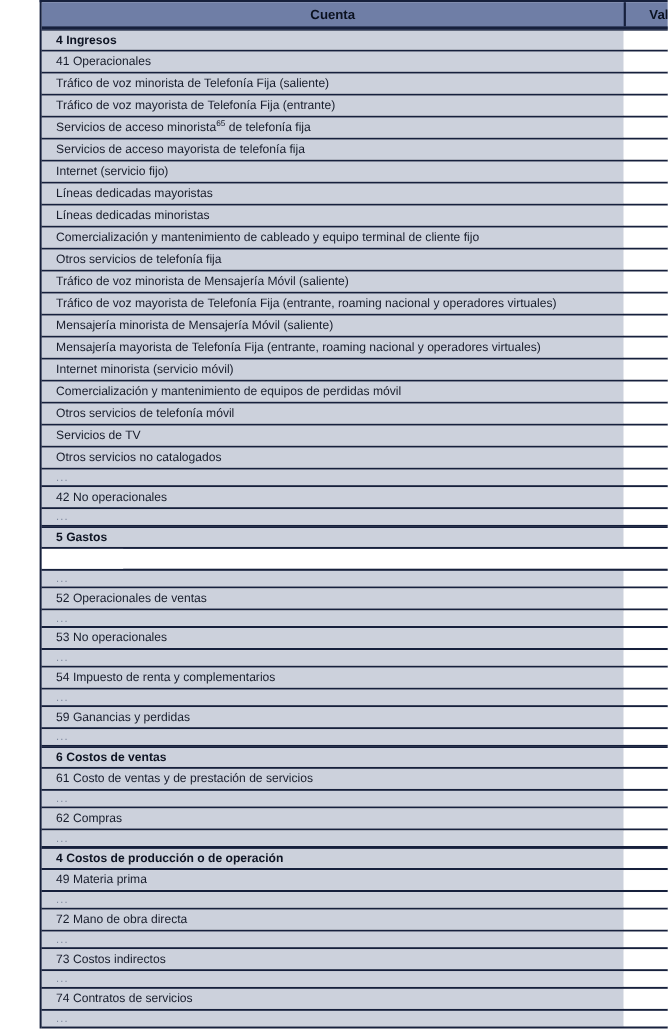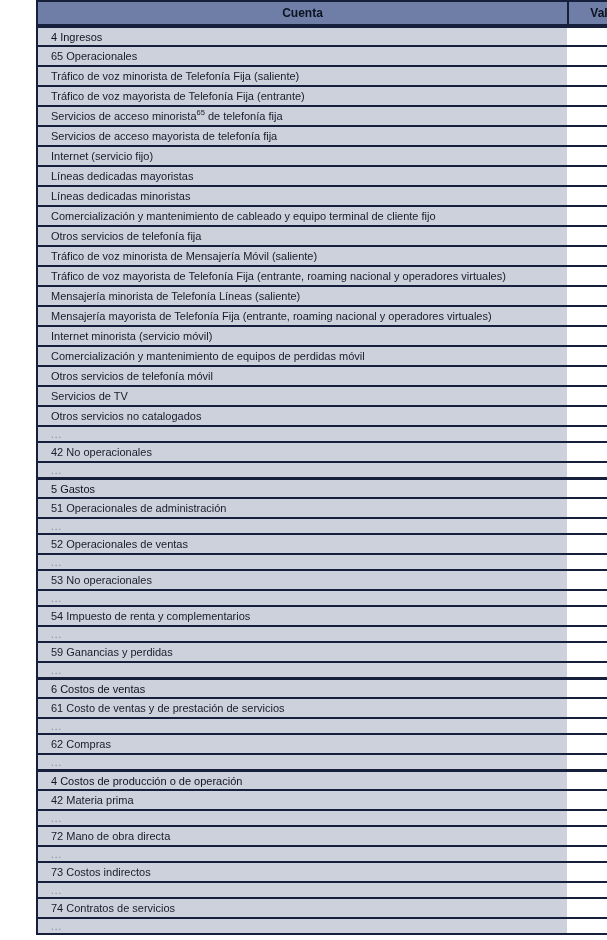--- a/index.html
+++ b/index.html
@@ -40,21 +40,21 @@
   .row.section{border-top:1px solid var(--border,#16203c);}
   .cuenta{
     flex:1;
     background:var(--row-bg,#ccd1dc);
     display:flex;align-items:center;
     padding-left:13px;
     font-size:11px;color:#171c2b;
     white-space:nowrap;overflow:hidden;
   }
   .row.detail .cuenta{}
-  .row.section .cuenta{font-weight:400;color:#0d1322;align-items:center;}
+  .row.section .cuenta{font-weight:700;color:#0d1322;align-items:center;}
   .row.dots .cuenta{font-size:10px;color:#7e889d;letter-spacing:1px;}
   .valor{
     width:74px;
     background:var(--valor-bg,#ffffff);
   }
   sup.fnref{font-size:7.5px;line-height:0;vertical-align:super;}
 </style>
 </head>
 <body>
 
@@ -66,21 +66,21 @@
     </div>
     <div>
         <div class="row section">
           <div class="cuenta">
             <span>4 Ingresos</span>
           </div>
           <div class="valor"></div>
         </div>
         <div class="row sub">
           <div class="cuenta">
-            <span>65 Operacionales</span>
+            <span>41 Operacionales</span>
           </div>
           <div class="valor"></div>
         </div>
         <div class="row detail">
           <div class="cuenta">
             <span>Tráfico de voz minorista de Telefonía Fija (saliente)</span>
           </div>
           <div class="valor"></div>
         </div>
         <div class="row detail">
@@ -138,21 +138,21 @@
           <div class="valor"></div>
         </div>
         <div class="row detail">
           <div class="cuenta">
             <span>Tráfico de voz mayorista de Telefonía Fija (entrante,  roaming nacional  y operadores virtuales)</span>
           </div>
           <div class="valor"></div>
         </div>
         <div class="row detail">
           <div class="cuenta">
-            <span>Mensajería minorista de Telefonía Líneas (saliente)</span>
+            <span>Mensajería minorista de Mensajería Móvil (saliente)</span>
           </div>
           <div class="valor"></div>
         </div>
         <div class="row detail">
           <div class="cuenta">
             <span>Mensajería mayorista de Telefonía Fija (entrante,  roaming nacional y operadores virtuales)</span>
           </div>
           <div class="valor"></div>
         </div>
         <div class="row detail">
@@ -203,23 +203,20 @@
           </div>
           <div class="valor"></div>
         </div>
         <div class="row section">
           <div class="cuenta">
             <span>5 Gastos</span>
           </div>
           <div class="valor"></div>
         </div>
         <div class="row sub">
-          <div class="cuenta">
-            <span>51 Operacionales de administración</span>
-          </div>
           <div class="valor"></div>
         </div>
         <div class="row dots">
           <div class="cuenta">
             <span>...</span>
           </div>
           <div class="valor"></div>
         </div>
         <div class="row sub">
           <div class="cuenta">
@@ -300,21 +297,21 @@
           <div class="valor"></div>
         </div>
         <div class="row section">
           <div class="cuenta">
             <span>4 Costos de producción o de operación</span>
           </div>
           <div class="valor"></div>
         </div>
         <div class="row sub">
           <div class="cuenta">
-            <span>42 Materia prima</span>
+            <span>49 Materia prima</span>
           </div>
           <div class="valor"></div>
         </div>
         <div class="row dots">
           <div class="cuenta">
             <span>...</span>
           </div>
           <div class="valor"></div>
         </div>
         <div class="row sub">

